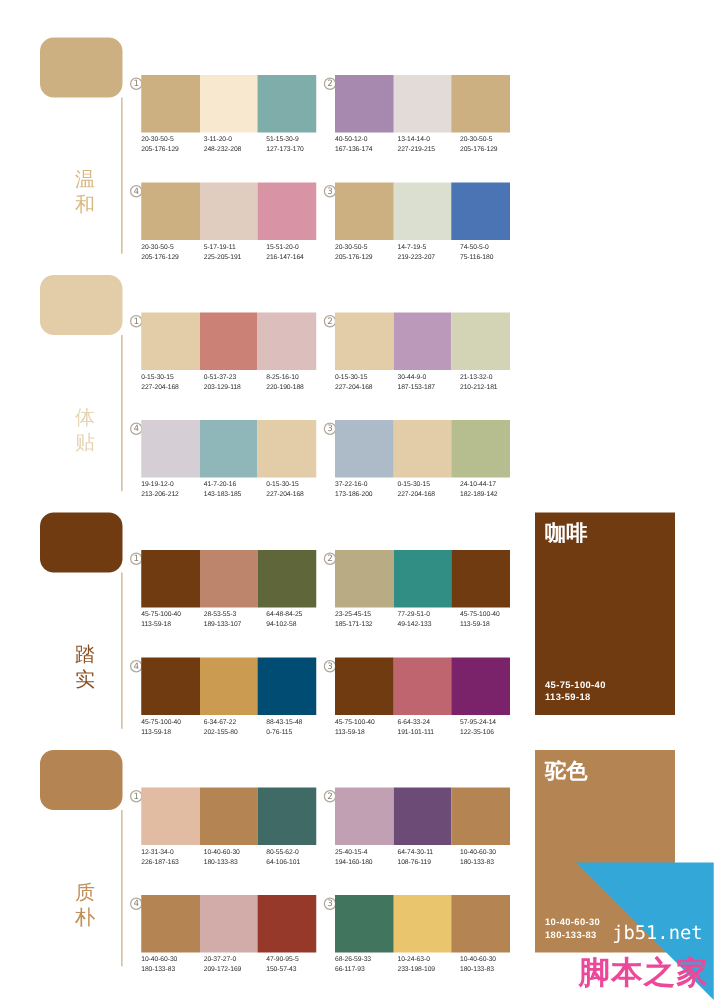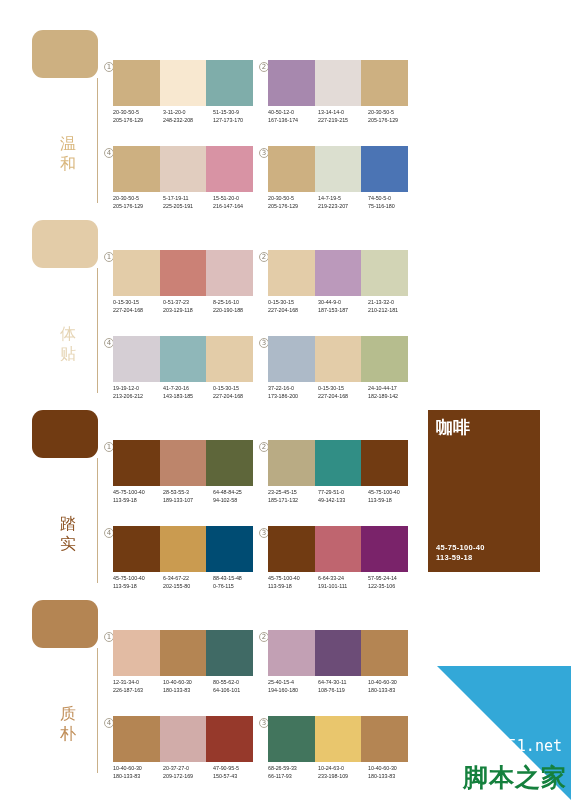--- a/index.html
+++ b/index.html
@@ -60,34 +60,34 @@
     font-family:"DejaVu Sans","Liberation Sans",sans-serif;
   }
   .bigpanel .vals {
     position:absolute; left:8px; bottom:9px;
     font-size:7.5px; line-height:10px; color:#ffffff; font-weight:700;
     font-family:"Liberation Sans","DejaVu Sans",sans-serif;
     letter-spacing:0.3px;
   }
 
   
-  #watermark { position:absolute; right:0; bottom:0; width:151px; height:134px; overflow:hidden; }
+  #watermark { position:absolute; right:0; bottom:0; width:151px; height:110px; overflow:hidden; }
   #watermark .tri {
     position:absolute; right:-10px; bottom:-10px;
     width:210px; height:210px; background:#33a8d8;
     transform:rotate(45deg); transform-origin:100% 100%;
   }
   #watermark .wm-en {
     position:absolute; right:9px; bottom:46px;
     color:#ffffff; font-size:15px; line-height:16px; font-weight:400;
     font-family:"DejaVu Sans Mono","Liberation Mono",monospace;
   }
   #watermark .wm-cn {
     position:absolute; right:4px; bottom:8px;
-    color:#15803d; font-size:25px; line-height:28px; font-weight:700;
+    color:#ec4899; font-size:25px; line-height:28px; font-weight:700;
     font-family:"DejaVu Sans","Liberation Sans",sans-serif;
     letter-spacing:1px;
   }
 </style>
 </head>
 <body>
 
 <div id="sheet">
     <div class="section" style="top: 22px;">
       <div class="mood-col">
@@ -480,20 +480,27 @@
           <div class="code">
             <div class="cmyk">10-24-63-0</div>
             <div class="rgb">233-198-109</div>
           </div>
           <div class="code">
             <div class="cmyk">10-40-60-30</div>
             <div class="rgb">180-133-83</div>
           </div>
         </div>
       </div>
+      <div class="bigpanel" style="background: rgb(180, 133, 83);">
+        <div class="title">驼色</div>
+        <div class="vals">
+          <div>10-40-60-30</div>
+          <div>180-133-83</div>
+        </div>
+      </div>
     </div>
   </div>
 
 <div id="watermark">
   <div class="tri"></div>
   <div class="wm-en">jb51.net</div>
   <div class="wm-cn">脚本之家</div>
 </div>
 
 </body></html>

